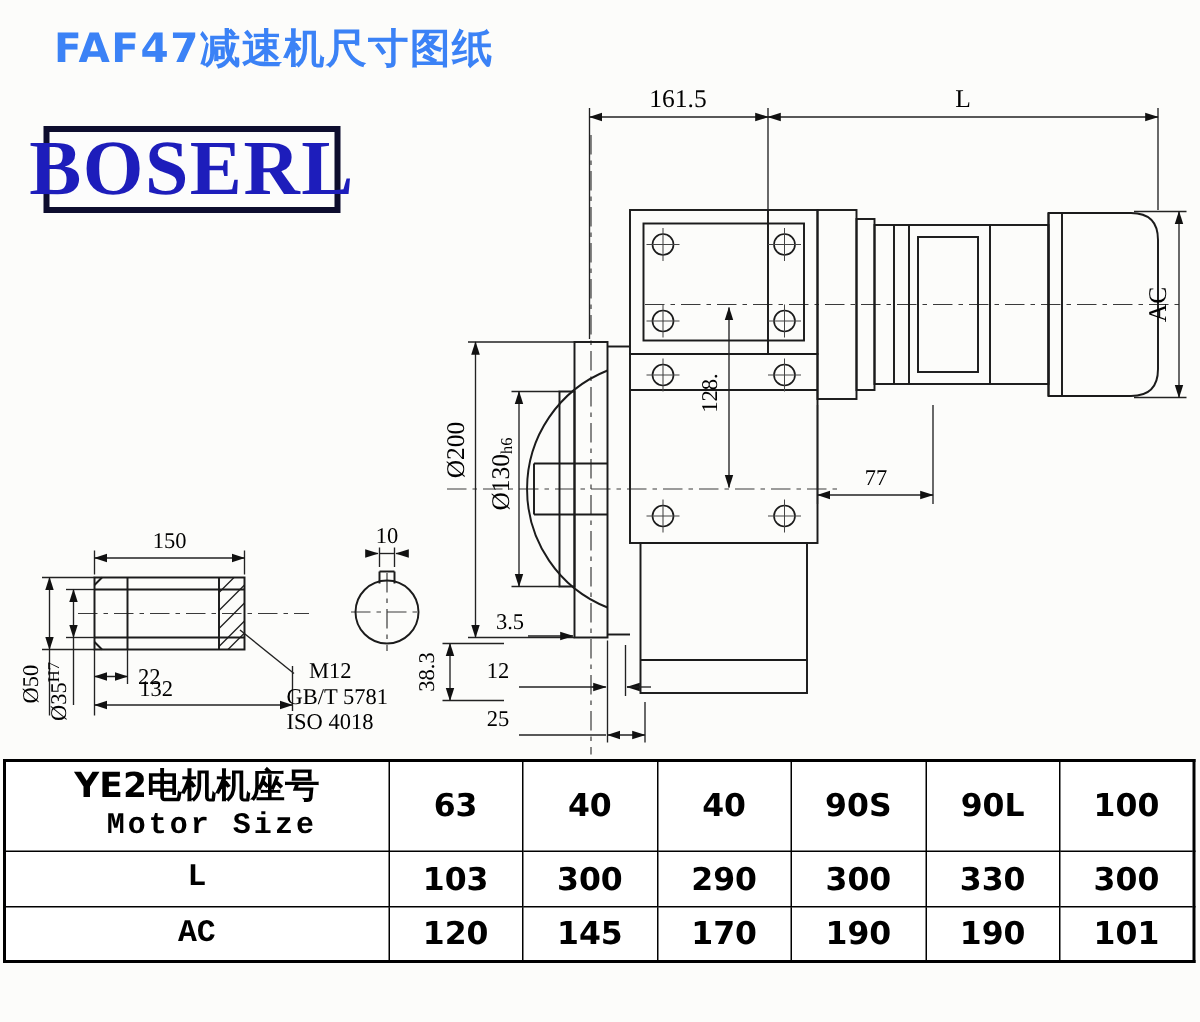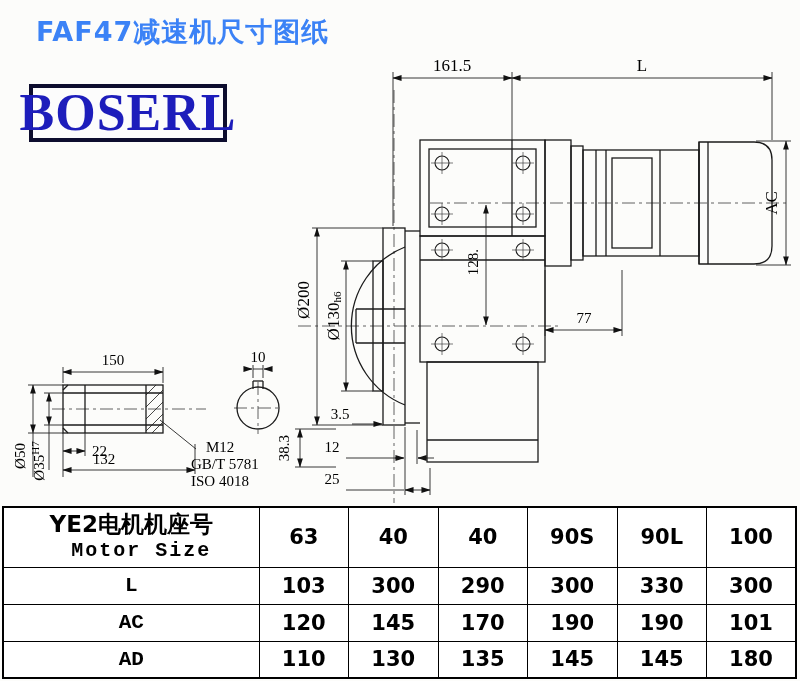--- a/index.html
+++ b/index.html
@@ -279,25 +279,16 @@
       </tr>
       <tr>
         <td class="row-label">AC</td>
         <td>120</td>
         <td>145</td>
         <td>170</td>
         <td>190</td>
         <td>190</td>
         <td>101</td>
       </tr>
-      <tr>
-        <td class="row-label">AD</td>
-        <td>110</td>
-        <td>130</td>
-        <td>135</td>
-        <td>145</td>
-        <td>145</td>
-        <td>180</td>
-      </tr>
     </tbody>
   </table>
 
 </div>
 
 </body></html>

